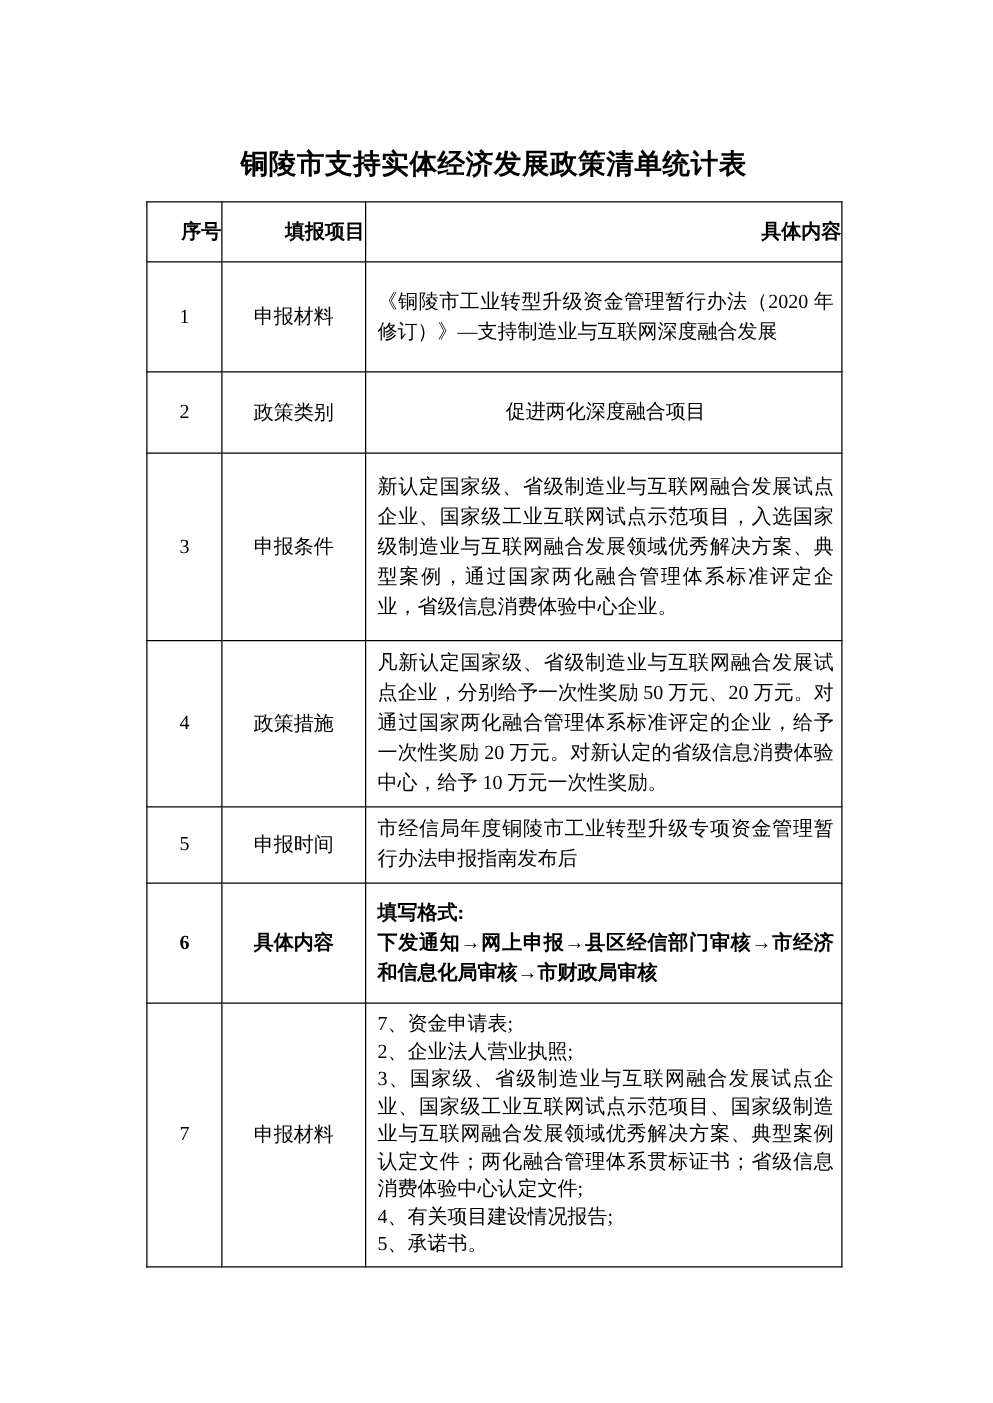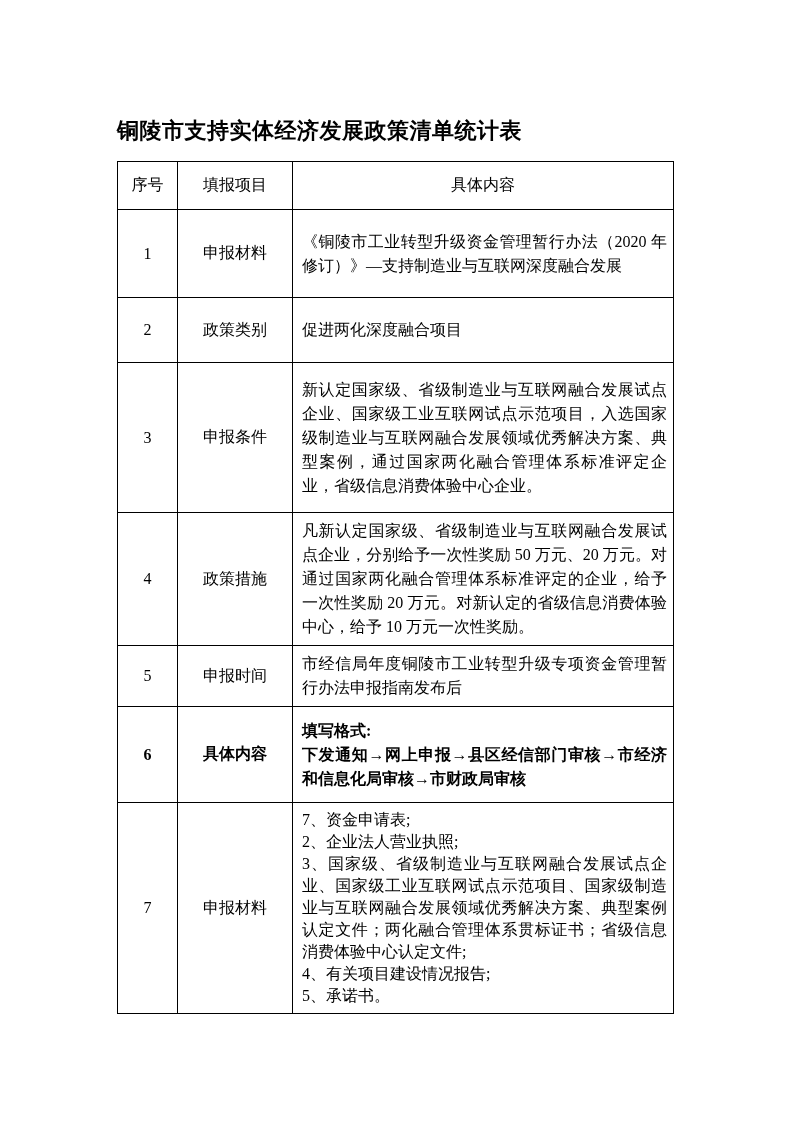--- a/index.html
+++ b/index.html
@@ -14,62 +14,63 @@
   .doc {
     position: absolute;
     left: 117px;
     top: 116px;
     width: 556px;
   }
   .doc-title {
     font-family: "Liberation Serif", serif;
     font-size: 22px;
     font-weight: bold;
-    text-align: left;
+    text-align: center;
     line-height: 30px;
     margin-bottom: 15px;
     letter-spacing: 0.5px;
     white-space: nowrap;
   }
   table.policy-table {
     width: 556px;
     border-collapse: collapse;
     table-layout: fixed;
   }
   .policy-table col.c-no   { width: 60px; }
   .policy-table col.c-item { width: 115px; }
   .policy-table col.c-content { width: 381px; }
   .policy-table th, .policy-table td {
     border: 1px solid #000000;
     vertical-align: middle;
     font-size: 16px;
   }
   .policy-table th {
     font-family: "Liberation Sans", sans-serif;
-    font-weight: normal;
-    text-align: center;
+    font-weight: bold;
+    text-align: right;
     height: 48px;
     font-size: 16px;
   }
   td.no-cell {
     text-align: center;
     font-family: "Liberation Serif", serif;
   }
   td.item-cell {
     text-align: center;
     font-family: "Liberation Serif", serif;
   }
   td.content-cell {
     padding: 6px 6px 6px 9px;
     line-height: 24px;
     text-align: justify;
     white-space: pre-wrap;
     word-break: break-all;
   }
   td.content-cell.center {
+    text-align: center;
     white-space: normal;
   }
   tr.r1 td { height: 88px; }
   tr.r2 td { height: 65px; }
   tr.r3 td { height: 150px; }
   tr.r4 td { height: 125px; }
   tr.r5 td { height: 56px; }
   tr.r6 td { height: 96px; font-weight: bold; }
   tr.r7 td { height: 196px; }
   tr.r7 td.content-cell { line-height: 22px; }

